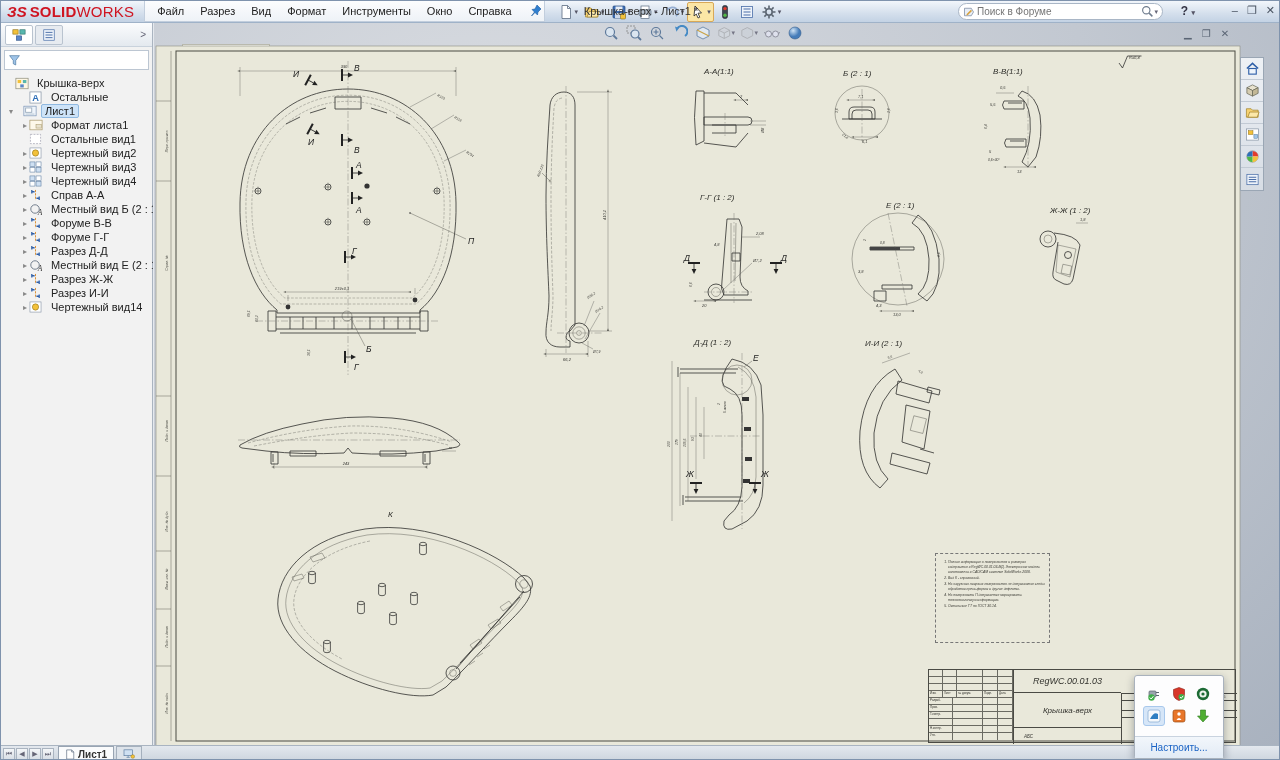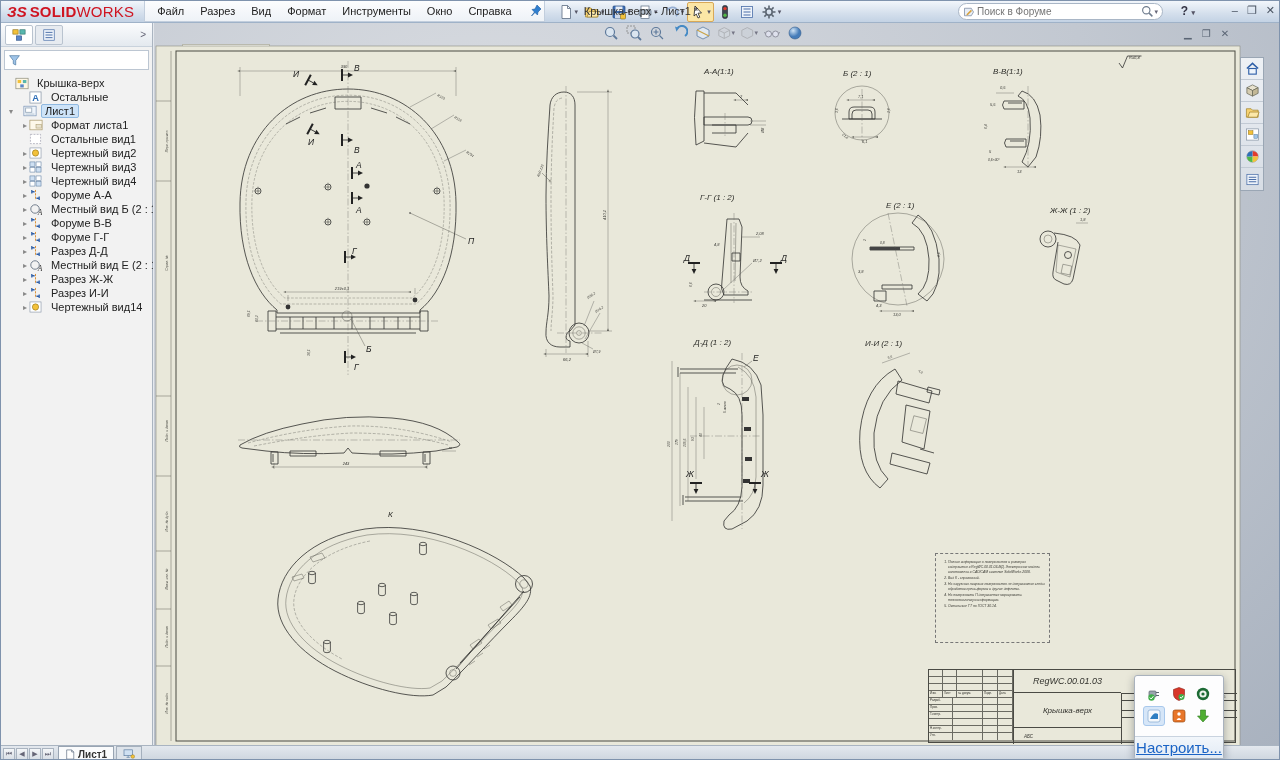--- a/index.html
+++ b/index.html
@@ -106,21 +106,21 @@
   .sheettab2{margin-left:2px;height:15px;background:#dde3ea;border:1px solid #a5b0bd;border-bottom:none;
     display:flex;align-items:center;padding:0 6px;}
   
   .tray{position:absolute;left:1133px;top:674px;width:90px;height:84px;background:#fdfdfe;
     border:1px solid #a9b2bd;border-radius:3px;box-shadow:0 3px 8px rgba(20,30,50,.35);}
   .tray .grid{display:grid;grid-template-columns:repeat(3,1fr);gap:2px;padding:8px 8px 2px 8px;}
   .tray .tico{width:22px;height:20px;display:flex;align-items:center;justify-content:center;border-radius:3px;}
   .tray .tico.hl{background:#d6e6f8;border:1px solid #a8c8ec;}
   .tray .foot{position:absolute;left:0;bottom:0;width:100%;height:22px;background:linear-gradient(#f2f6fb,#e2ebf5);
     border-top:1px solid #c9d3df;display:flex;align-items:center;justify-content:center;}
-  .tray .foot span{color:#1a63c5;font-size:15px;text-decoration:underline;}
+  .tray .foot span{color:#1a63c5;font-size:10px;}
   .whitebox{position:absolute;left:28px;top:21px;width:88px;height:13px;background:#f7f7ef;border:1px solid #b9b9ad;}
 </style>
 </head>
 <body>
 
 <svg width="0" height="0" style="position:absolute">
   <defs>
     <pattern id="h" width="3" height="3" patternUnits="userSpaceOnUse" patternTransform="rotate(45)">
       <line x1="0" y1="0" x2="0" y2="3" stroke="#6a6a62" stroke-width=".4"></line>
     </pattern>
@@ -348,21 +348,21 @@
             </svg></span>
         <span class="lbl">Чертежный вид4</span>
       </div>
       <div class="trow" style="padding-left:20px;">
         <span class="exp">▸</span>
         <span class="ic"><svg width="13" height="12" viewBox="0 0 14 13">
               <path d="M7 1 V12" stroke="#d88a2a" stroke-width="1" stroke-dasharray="2.4 1.2"></path>
               <path d="M3 3 H6 M3 3 L3 1.2 M3 3 L3 4.8" stroke="#2f5fa8" stroke-width="1.4"></path>
               <path d="M11 10 H8 M11 10 V8.2 M11 10 V11.8" stroke="#2f5fa8" stroke-width="1.4"></path>
             </svg></span>
-        <span class="lbl">Форуме А-А</span>
+        <span class="lbl">Справ А-А</span>
       </div>
       <div class="trow" style="padding-left:20px;">
         <span class="exp">▸</span>
         <span class="ic"><svg width="13" height="12" viewBox="0 0 14 13">
               <circle cx="6.5" cy="6.5" r="4.6" fill="none" stroke="#6a7685" stroke-width="1"></circle>
               <text x="9.5" y="12.5" font-size="8" font-style="italic" font-family="Liberation Serif" fill="#333">A</text>
             </svg></span>
         <span class="lbl">Местный вид Б (2 : 1)</span>
       </div>
       <div class="trow" style="padding-left:20px;">

